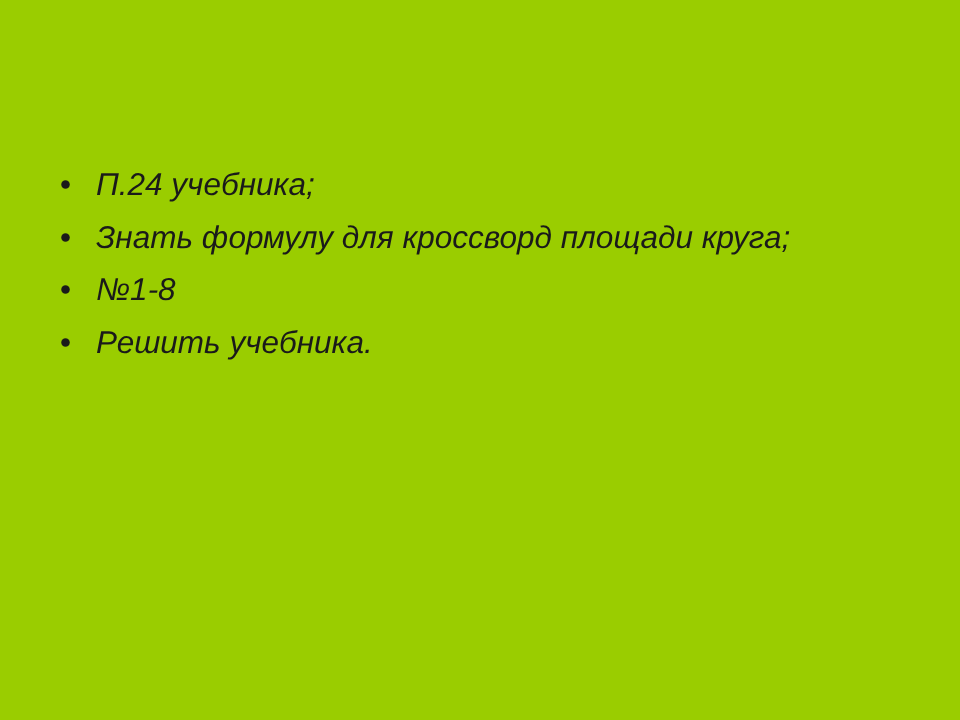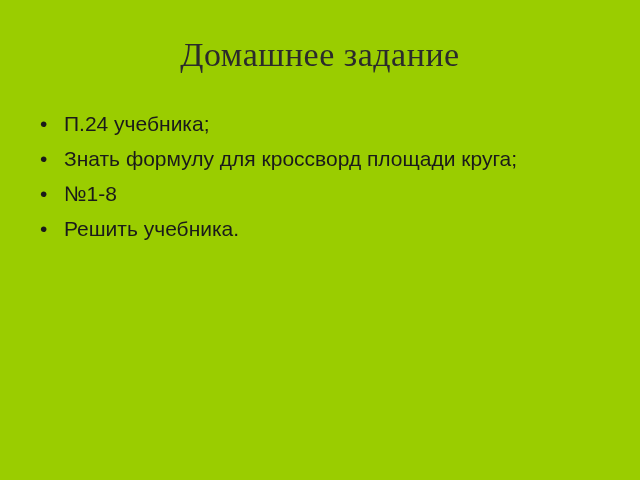--- a/index.html
+++ b/index.html
@@ -51,27 +51,27 @@
   .bullet-item .dot {
     position: absolute;
     left: 12px;
     top: 0px;
     font-size: 21px;
     line-height: 1.33;
     color: #1a1a1a;
   }
   .bullet-text {
     display: block;
+    font-style: italic;
   }
 </style>
 </head>
 <body>
 
 <div class="slide">
-  <div class="slide-title">Домашнее задание</div>
 
   <ul class="bullet-list">
     <li class="bullet-item">
       <span class="dot">•</span>
       <span class="bullet-text">П.24 учебника;</span>
     </li>
     <li class="bullet-item">
       <span class="dot">•</span>
       <span class="bullet-text">Знать формулу для кроссворд площади круга;</span>
     </li>

